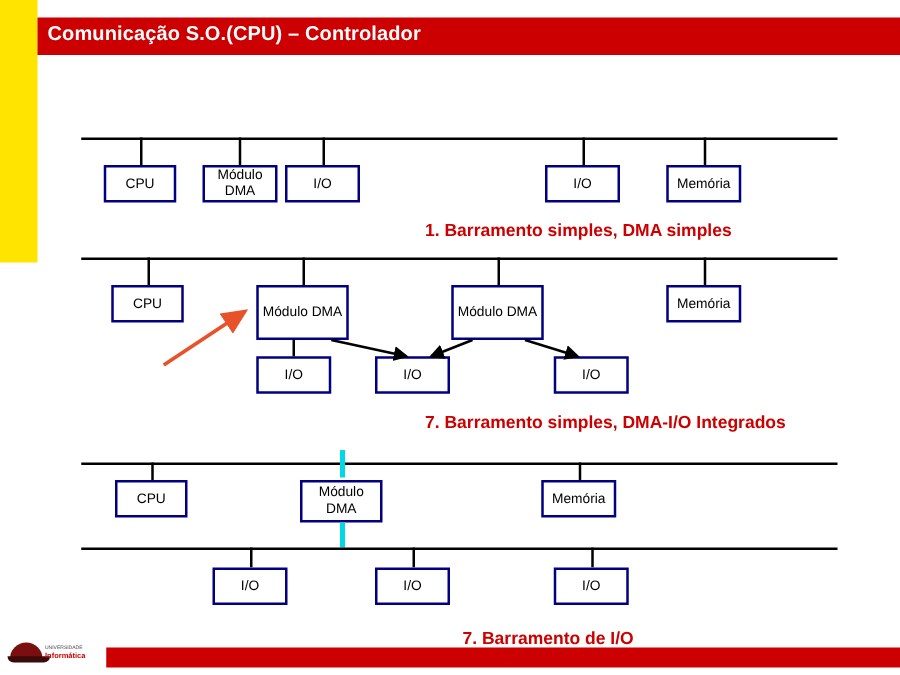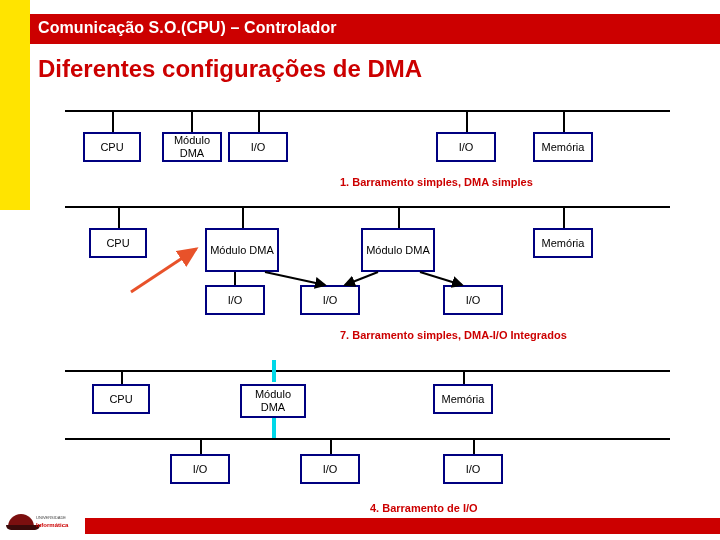--- a/index.html
+++ b/index.html
@@ -130,21 +130,21 @@
   .stub {
     position: absolute;
     width: 0;
     border-left: 2px solid #000000;
   }
   .stub.cyan {
     border-left: 4px solid #00d8e8;
   }
   .caption {
     position: absolute;
-    font-size: 11px;
+    font-size: 14px;
     font-weight: bold;
     color: #cc0000;
     white-space: nowrap;
   }
   .bus-mastering {
     position: absolute;
     left: 16px;
     top: 310px;
     font-size: 15px;
     color: #000000;
@@ -159,21 +159,20 @@
   }
 </style>
 </head>
 <body>
 
 <div class="slide">
 
   <div class="left-band"></div>
   <div class="title-bar"></div>
   <div class="title-text">Comunicação S.O.(CPU) – Controlador</div>
-  <div class="subtitle-text">Diferentes configurações de DMA</div>
 
   <div class="bus" style="left:65px; top:110px; width:605px;"></div>
 
   <div class="stub" style="left:112px; top:110px; height:22px;"></div>
   <div class="stub" style="left:191px; top:110px; height:22px;"></div>
   <div class="stub" style="left:258px; top:110px; height:22px;"></div>
   <div class="stub" style="left:466px; top:110px; height:22px;"></div>
   <div class="stub" style="left:563px; top:110px; height:22px;"></div>
 
   <div class="box" style="left:83px; top:132px; width:58px; height:30px;">CPU</div>
@@ -218,21 +217,21 @@
   <div class="bus" style="left:65px; top:438px; width:605px;"></div>
 
   <div class="stub" style="left:200px; top:438px; height:16px;"></div>
   <div class="stub" style="left:330px; top:438px; height:16px;"></div>
   <div class="stub" style="left:473px; top:438px; height:16px;"></div>
 
   <div class="box" style="left:170px; top:454px; width:60px; height:30px;">I/O</div>
   <div class="box" style="left:300px; top:454px; width:60px; height:30px;">I/O</div>
   <div class="box" style="left:443px; top:454px; width:60px; height:30px;">I/O</div>
 
-  <div class="caption" style="left:370px; top:502px;">4. Barramento de I/O</div>
+  <div class="caption" style="left:370px; top:502px;">7. Barramento de I/O</div>
 
   <svg class="overlay" viewBox="0 0 720 540">
     <defs>
       <marker id="arrowblack" markerWidth="7" markerHeight="7" refX="5" refY="3" orient="auto">
         <path d="M0,0 L6,3 L0,6 z" fill="#000000"></path>
       </marker>
       <marker id="arroworange" markerWidth="8" markerHeight="8" refX="6" refY="3.2" orient="auto">
         <path d="M0,0 L7,3.2 L0,6.4 z" fill="#e8522a"></path>
       </marker>
     </defs>

